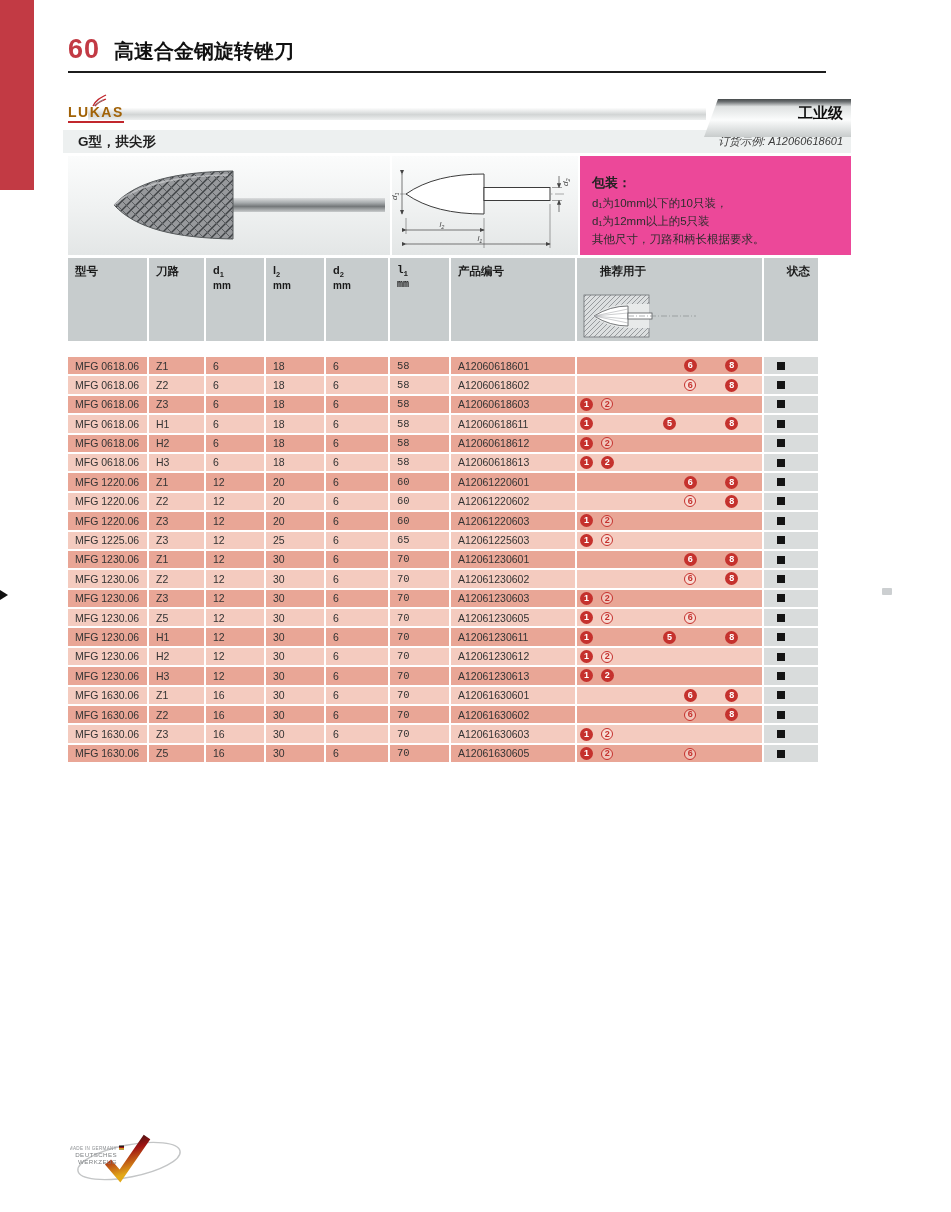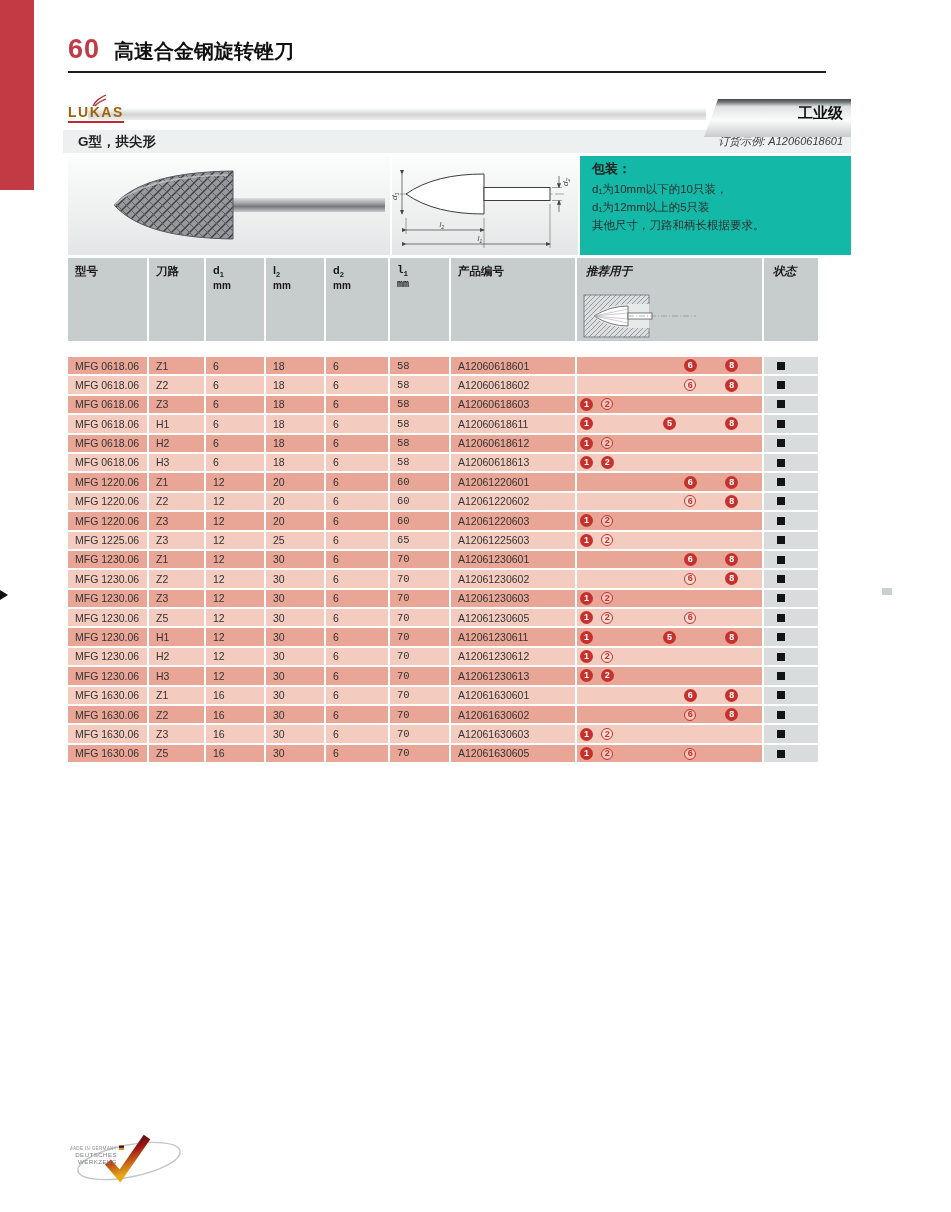--- a/index.html
+++ b/index.html
@@ -41,21 +41,21 @@
   
   .section-bar{position:absolute;left:63px;top:130px;width:788px;height:23px;background:#edf0f0;
     display:flex;align-items:center;justify-content:space-between;padding:0 8px 0 15px;}
   .section-title{font-size:13.5px;font-weight:bold;color:#1f1f1f;}
   .order-example{font-size:11px;font-style:italic;color:#3a3a3a;}
 
   
   .panel{position:absolute;top:156px;height:99px;background:linear-gradient(180deg,#fbfcfc 0%,#eff1f1 55%,#e3e6e6 100%);}
   .panel.photo{left:68px;width:322px;}
   .panel.draw{left:392px;width:186px;}
-  .pack-box{position:absolute;left:580px;top:156px;width:271px;height:99px;background:#14b8a6;padding:4px 12px;}
+  .pack-box{position:absolute;left:580px;top:156px;width:271px;height:99px;background:#ec4899;padding:18px 12px;}
   .pack-title{font-size:13px;font-weight:bold;color:#222;margin-bottom:3px;}
   .pack-line{font-size:11.5px;color:#2d2d2d;line-height:1.55;}
 
   
   .table{position:absolute;left:68px;top:258px;width:756px;}
   .thead{display:flex;gap:2px;height:83px;margin-bottom:16px;}
   .th{background:var(--header-gray);font-size:11.5px;font-weight:bold;color:#1a1a1a;padding:6px 0 0 7px;position:relative;}
   .th .dim{font-size:11px;font-weight:bold;display:block;}
   .th .dim sub{font-size:7.5px;}
   .th .unit{font-size:10px;font-weight:bold;display:block;margin-top:1px;}
@@ -66,21 +66,21 @@
   .col-model{width:79px;} .col-cut{width:55px;} .col-d1{width:58px;} .col-l2{width:58px;}
   .col-d2{width:62px;} .col-l1{width:59px;font-family:Liberation Mono, monospace;} .col-code{width:124px;} .col-rec{width:185px;} .col-status{width:54px;}
   .rec-cells{display:flex;gap:1.5px;width:185px;padding:0;}
   .subcell{flex:1;display:flex;align-items:center;justify-content:center;}
   .badge{width:13px;height:13px;border-radius:50%;font-size:9px;font-weight:bold;
     display:flex;align-items:center;justify-content:center;line-height:1;}
   .badge.filled{background:var(--badge-red);color:#fff;}
   .badge.outline{border:1.2px solid var(--badge-red);color:var(--badge-red);background:rgba(255,255,255,0.35);width:12px;height:12px;}
   .td.col-status{background:var(--status-gray) !important;display:flex;align-items:center;padding:0 0 0 13px;}
   .status-square{width:8px;height:8px;background:#141414;display:inline-block;}
-  .th.col-status,.th.col-rec{padding-left:9px;font-style:italic;}
+  .th.col-status,.th.col-rec{padding-left:23px;}
   .rec-draw{position:absolute;left:5px;bottom:3px;}
 
   
   .footer-logo{position:absolute;left:70px;top:1130px;}
 
   
   .mark-left{position:absolute;left:0;top:590px;width:0;height:0;
     border-top:5px solid transparent;border-bottom:5px solid transparent;border-left:8px solid #111;}
   .mark-left:before{content:"";}
   .mark-right{position:absolute;left:882px;top:588px;width:10px;height:7px;background:#9aa0a3;opacity:.5;border-radius:1px;}

